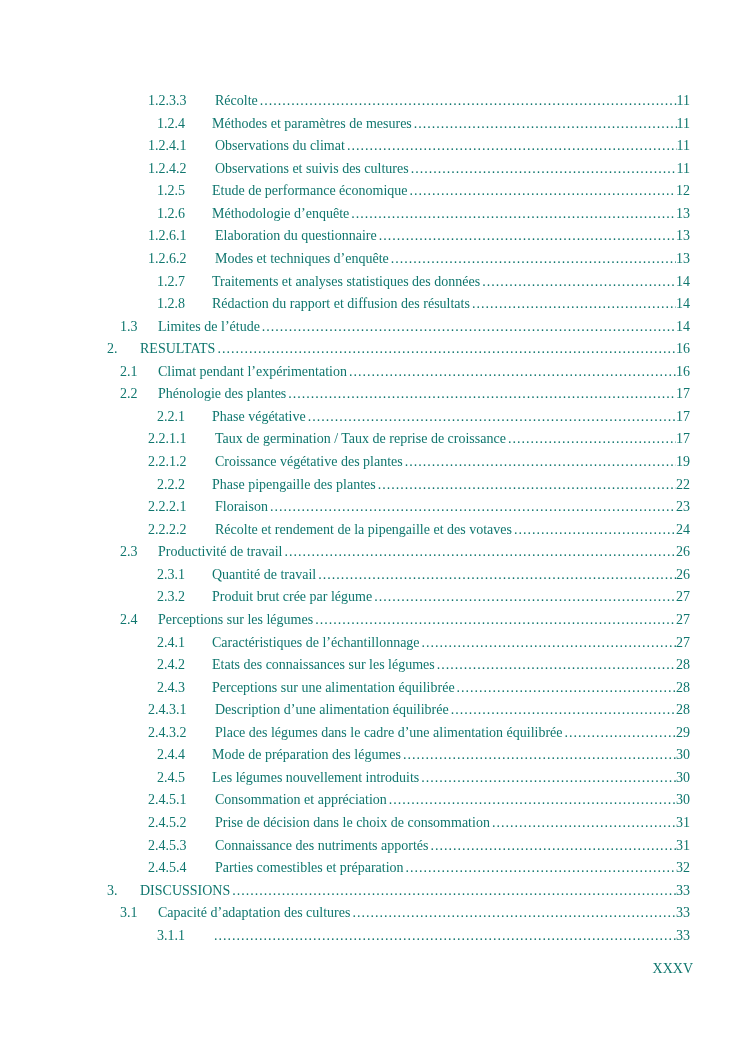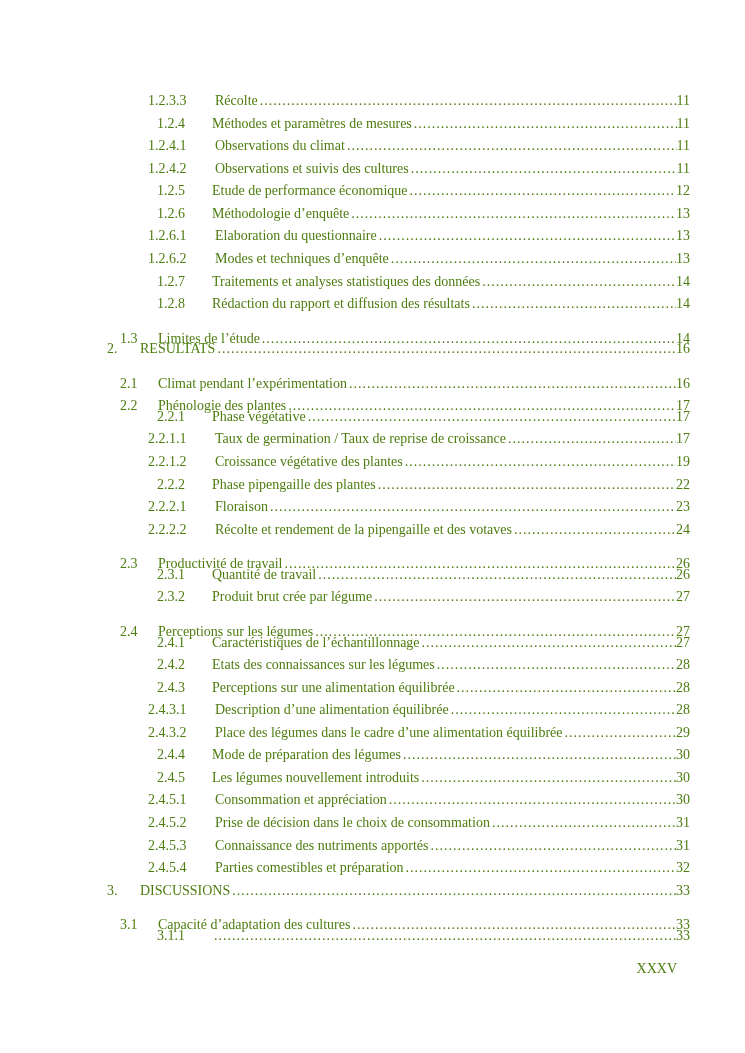--- a/index.html
+++ b/index.html
@@ -5,21 +5,21 @@
   html, body {
     margin: 0;
     padding: 0;
     background: #ffffff;
   }
   .page {
     position: relative;
     width: 745px;
     height: 1053px;
     background: #ffffff;
-    color: #4d7c0f;
+    color: #0f766e;
     font-family: "Liberation Serif", "DejaVu Serif", serif;
     font-size: 14px;
     overflow: hidden;
   }
   .toc {
     position: absolute;
     left: 107px;
     top: 90px;
     width: 583px;
   }
@@ -47,28 +47,28 @@
   .dots::after {
     content: "..........................................................................................................................................................................................................................................";
     letter-spacing: 1px;
   }
   .pg {
     flex: 0 0 auto;
   }
   .lvl1 { padding-left: 0; }
   .lvl1 .num { width: 33px; }
   .lvl2 { padding-left: 13px; }
-  .lvl2 .num { width: 38px; margin-top: 12px; }
+  .lvl2 .num { width: 38px; }
   .lvl3 { padding-left: 28px; }
   .lvl3 .num { width: 55px; margin-left: 22px; }
   .lvl4 { padding-left: 41px; }
   .lvl4 .num { width: 67px; }
   .footer {
     position: absolute;
-    left: 91px;
+    left: 107px;
     top: 961px;
     width: 586px;
     text-align: right;
   }
 </style>
 </head>
 <body>
 
 <div class="page">
   <div class="toc">

